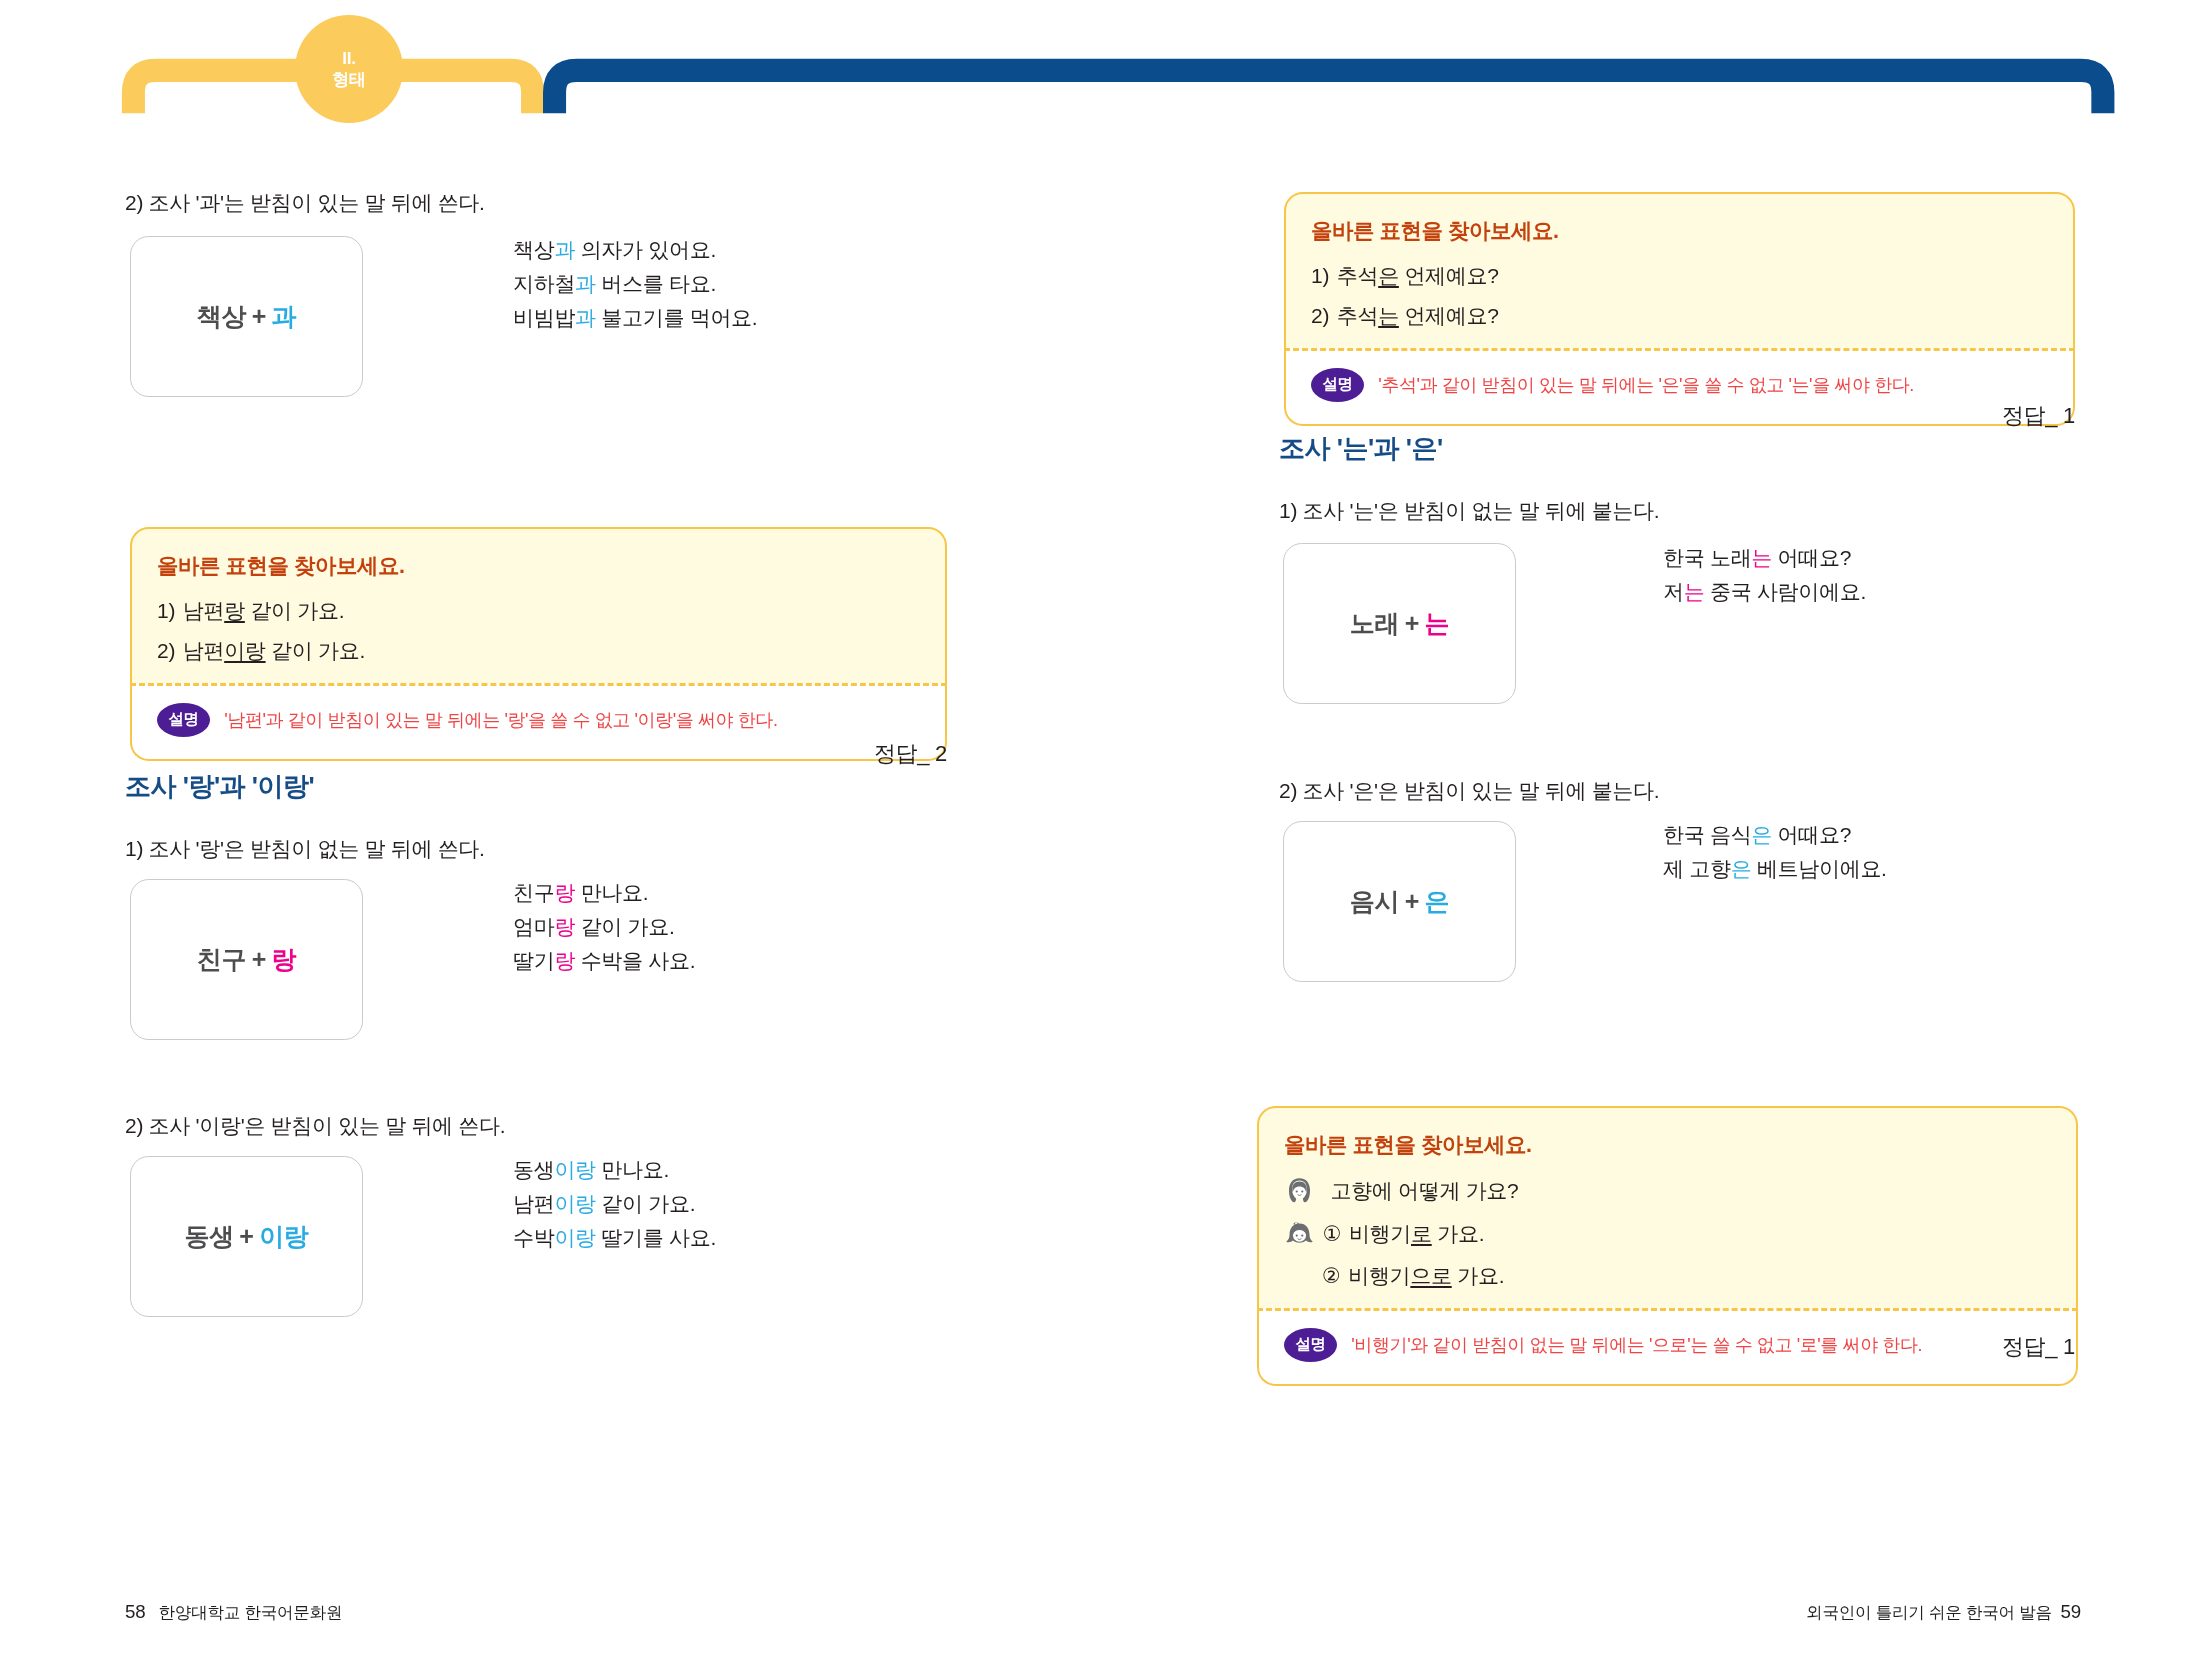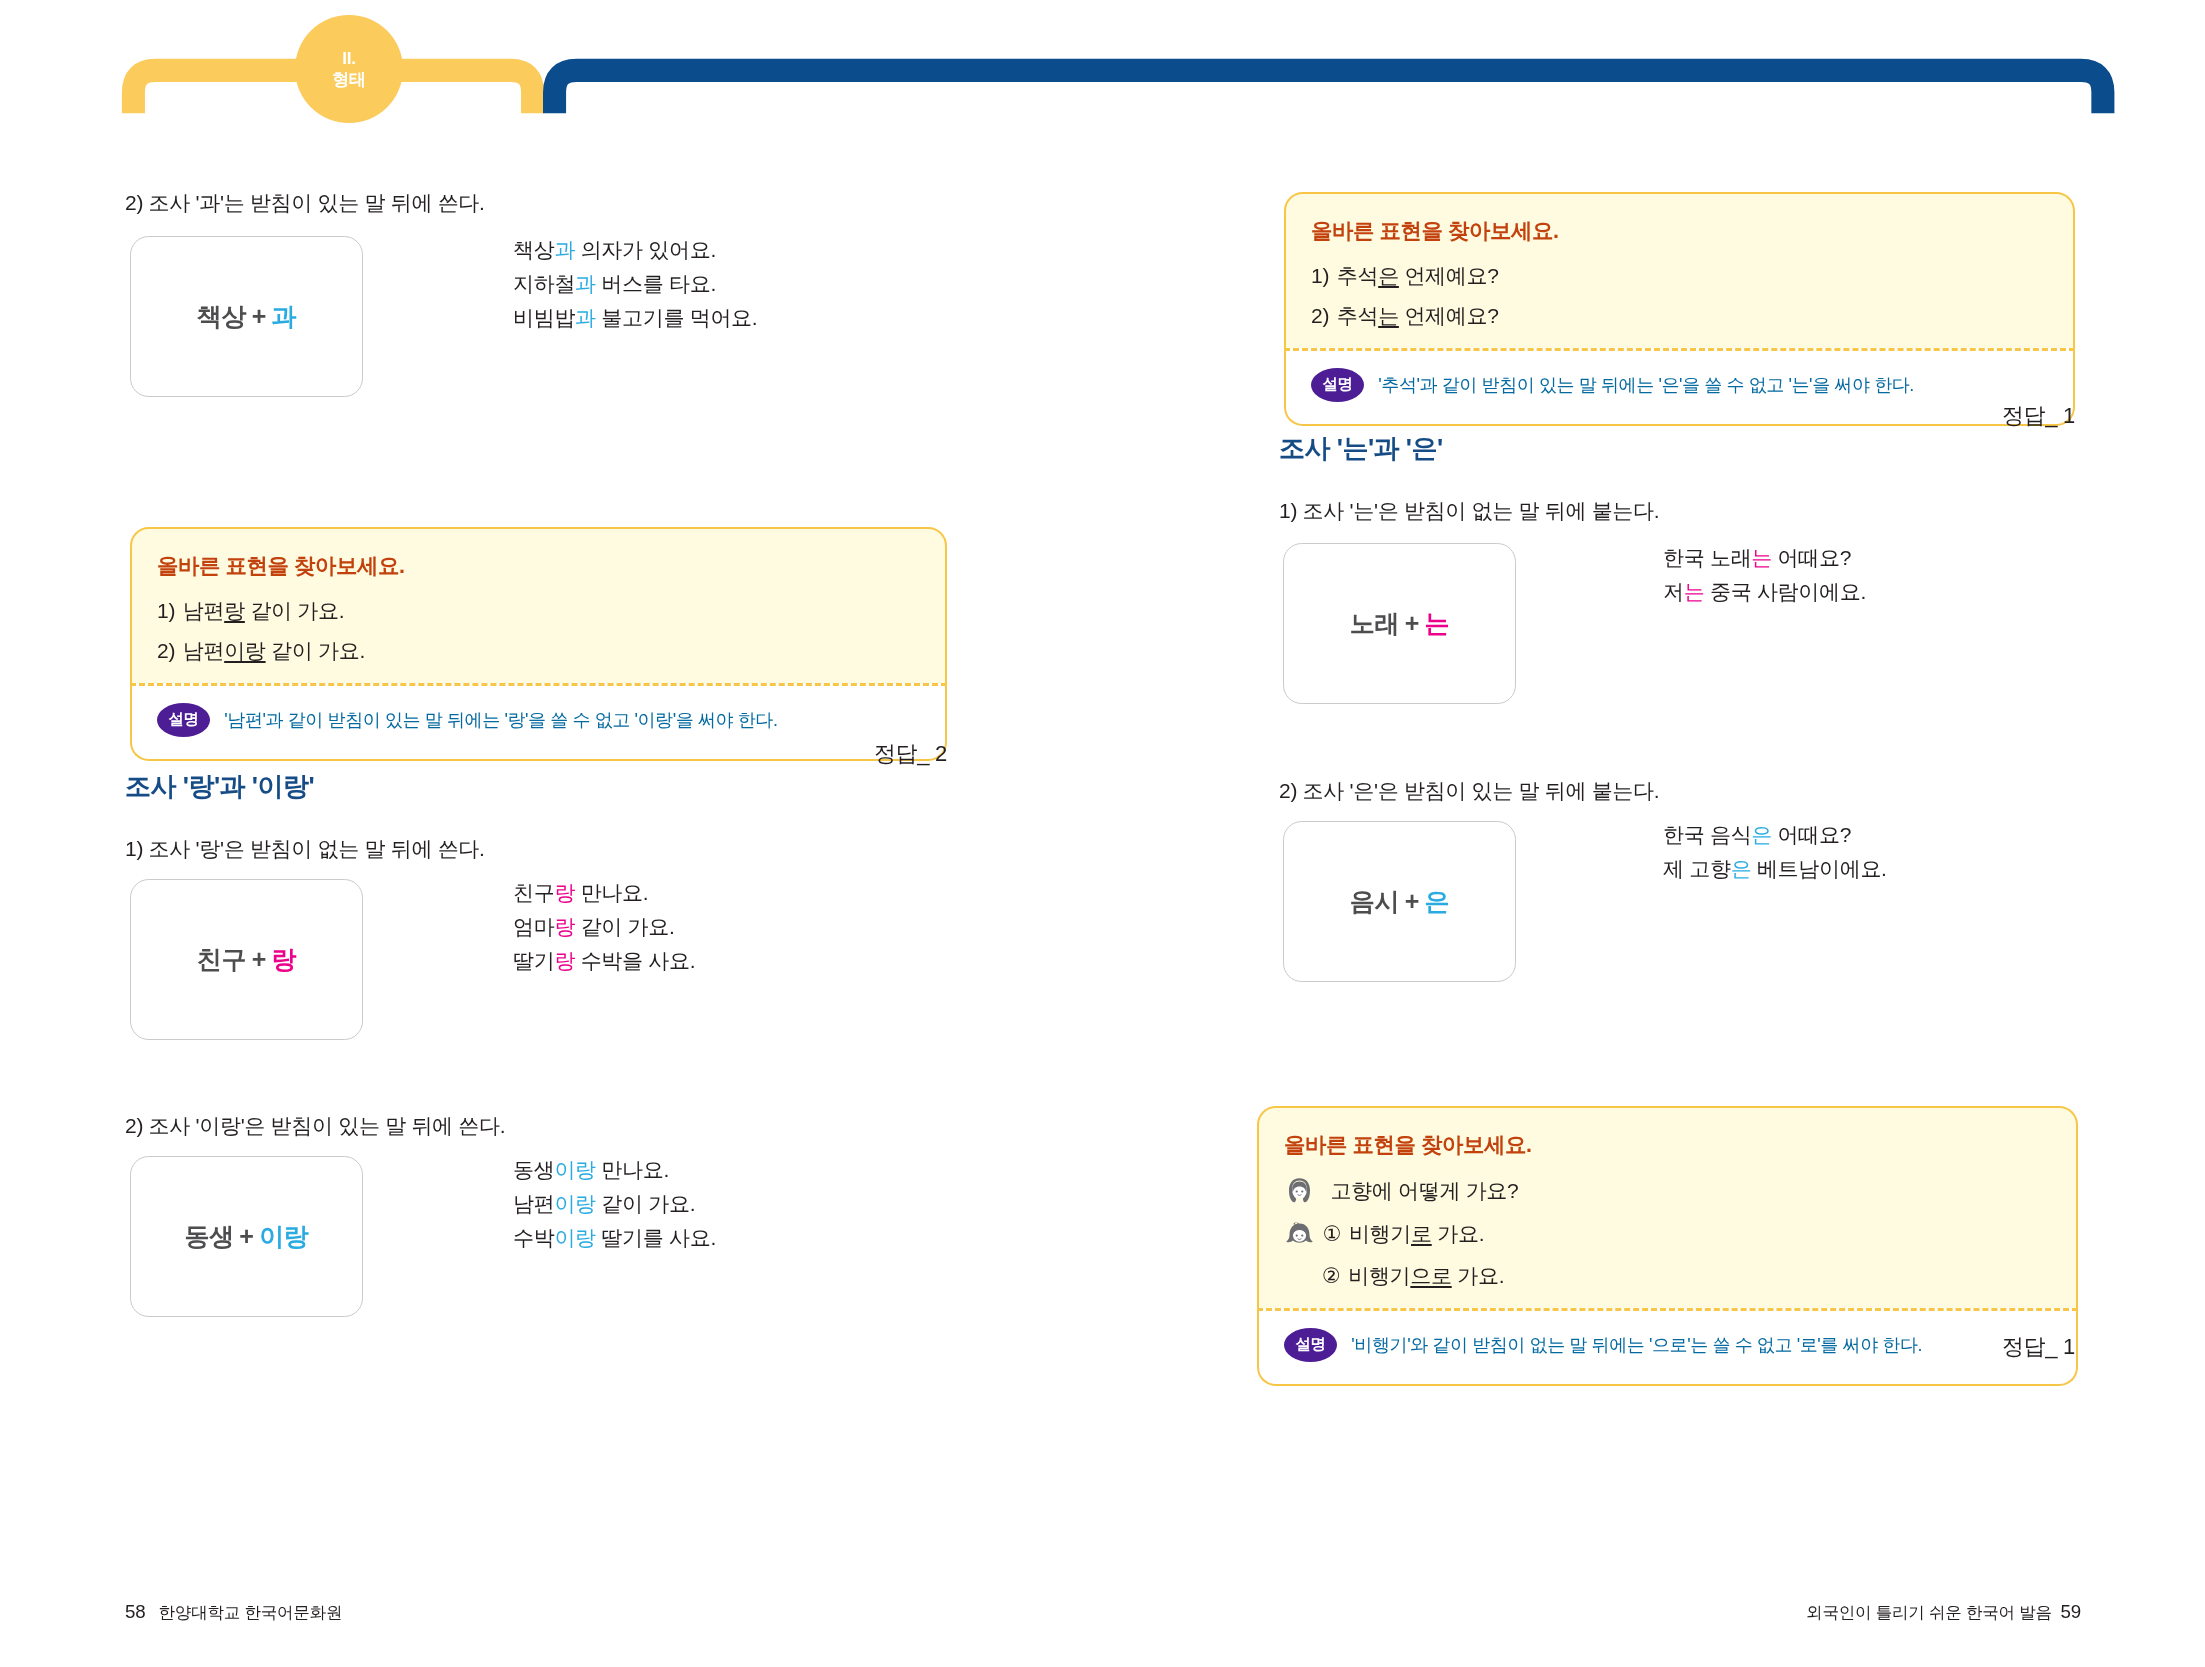--- a/index.html
+++ b/index.html
@@ -180,21 +180,21 @@
     color: #ffffff;
     font-size: 15.4px;
     font-weight: bold;
     display: flex;
     align-items: center;
     justify-content: center;
     letter-spacing: -0.3px;
   }
   .expl-text {
     font-size: 18px;
-    color: #0369a1;
+    color: #ef4444;
     letter-spacing: -0.4px;
     white-space: nowrap;
   }
 
   .avatar { flex: none; width: 31px; height: 31px; display: block; }
 
   
   .footer {
     position: absolute;
     bottom: 43px;

